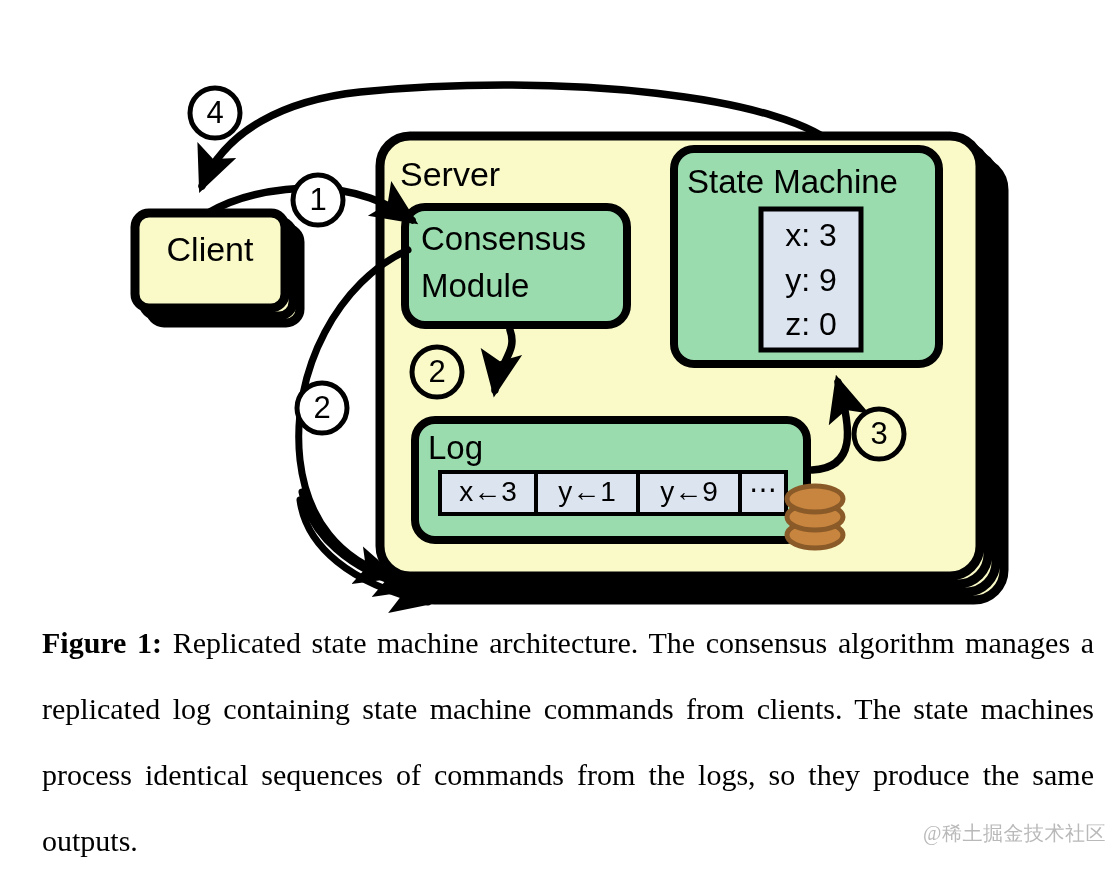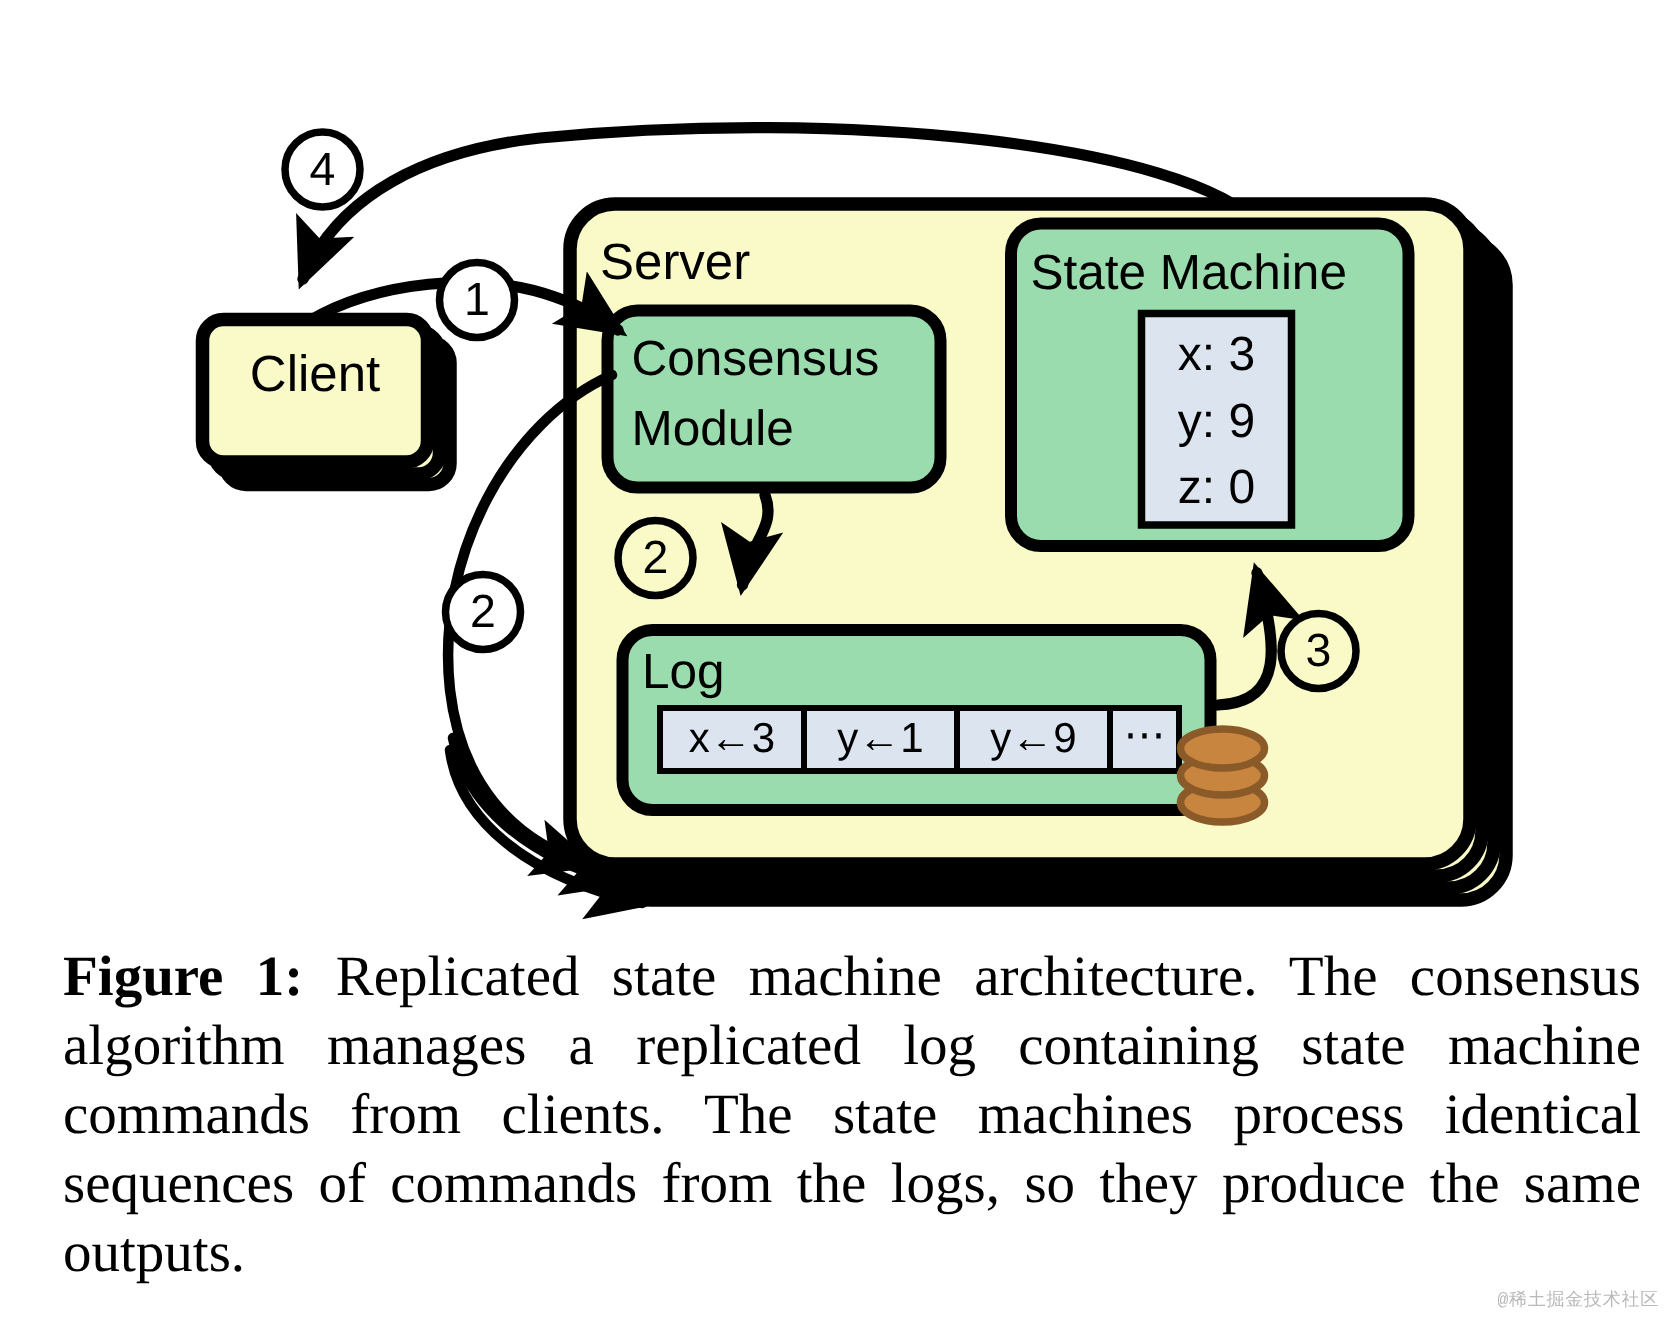--- a/index.html
+++ b/index.html
@@ -29,38 +29,38 @@
     display: block;
   }
   .dlabel {
     font-family: "Liberation Sans", sans-serif;
     fill: #000000;
     dominant-baseline: middle;
   }
   .caption-block {
     position: absolute;
     left: 42px;
-    top: 628px;
+    top: 610px;
     width: 1052px;
     font-family: "Liberation Serif", serif;
-    font-size: 38px;
-    line-height: 46px;
+    font-size: 30px;
+    line-height: 66px;
     color: #000000;
     text-align: justify;
     text-justify: inter-word;
   }
   .caption-block .fignum {
     font-weight: bold;
   }
   .watermark {
     position: absolute;
     right: 14px;
-    top: 858px;
-    font-family: Liberation Mono, monospace;
-    font-size: 12px;
+    top: 820px;
+    font-family: Liberation Serif, serif;
+    font-size: 20px;
     color: #b9b9b9;
     letter-spacing: 0.5px;
     white-space: nowrap;
   }
 </style>
 </head>
 <body>
 
 <div id="figure-root">
 

